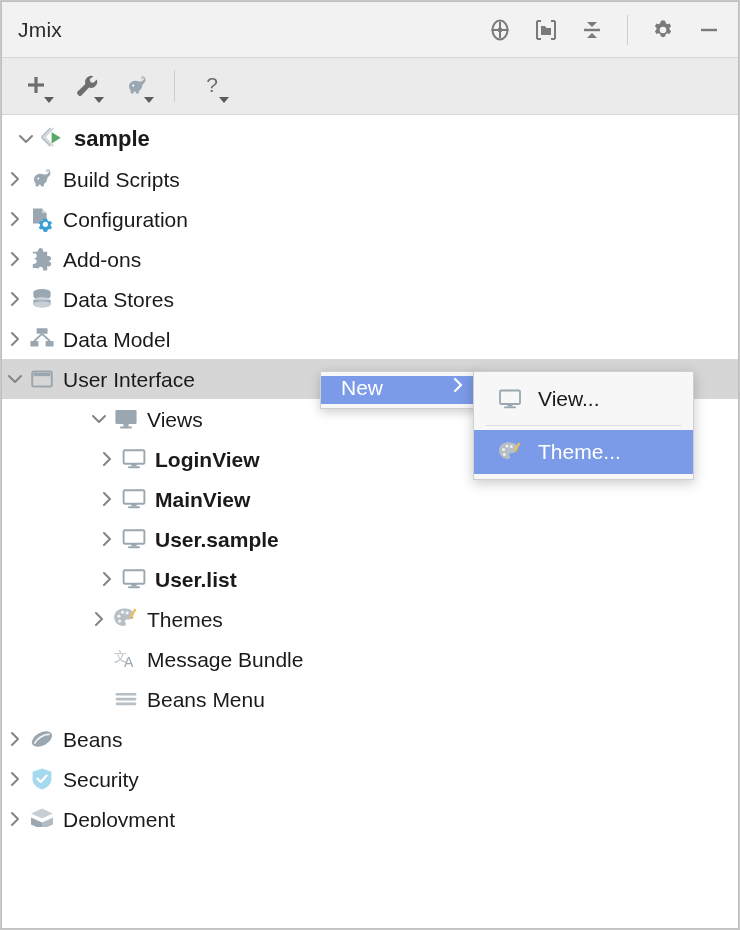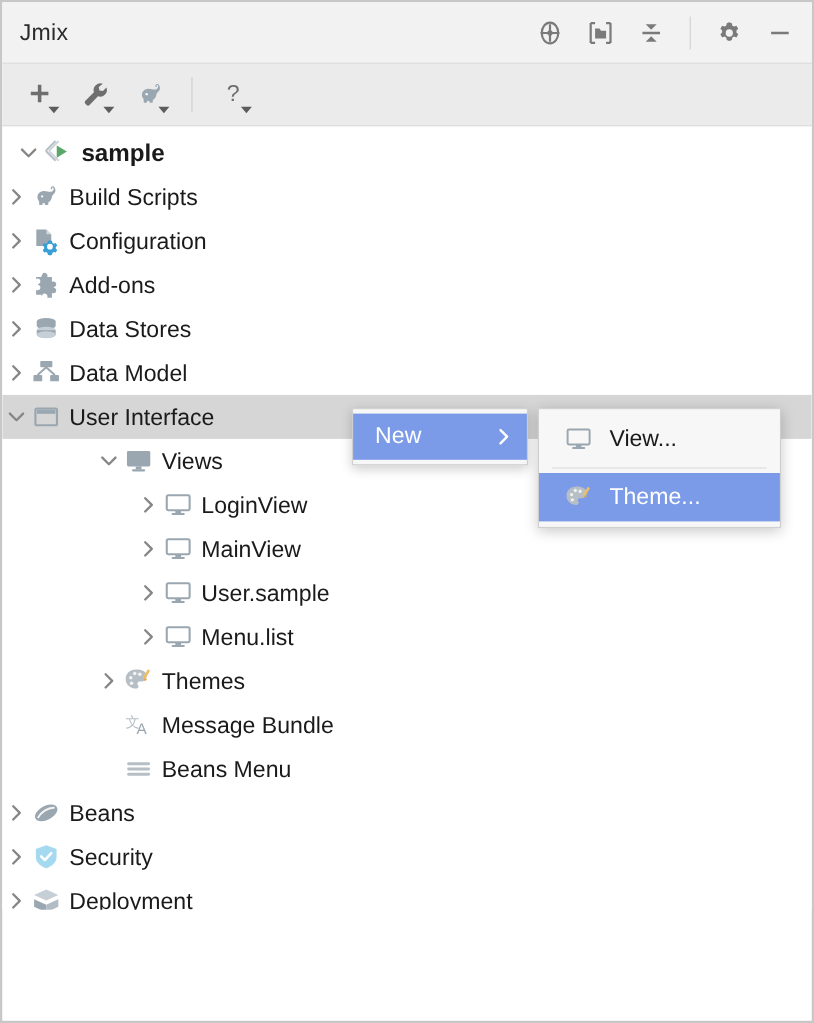--- a/index.html
+++ b/index.html
@@ -114,53 +114,53 @@
     width: 28px; height: 28px;
     display: flex; align-items: center; justify-content: center;
     flex: 0 0 auto;
     margin-right: 7px;
   }
   .lbl { line-height: 1; }
 
   .d0 { padding-left: 11px; }
   .d1 { }
   .d2 { padding-left: 84px; }
-  .d3 { padding-left: 120px; }
+  .d3 { padding-left: 92px; font-weight: bold; }
 
   
   #ctx-menu {
     position: absolute;
     left: 318px; top: 369px;
     width: 160px;
     background: #f7f7f7;
     border: 1px solid #cfcfcf;
     box-shadow: 0 3px 10px rgba(0,0,0,.20);
     padding: 4px 0;
     z-index: 40;
   }
   #ctx-menu .mi {
-    height: 42px;
-    display: flex; align-items: center;
+    height: 28px;
+    display: flex; align-items: flex-start;
     padding: 0 12px 0 20px;
     font-size: 21px;
     color: #1a1a1a;
   }
   #ctx-menu .mi.hl {
     background: #7b9ae8;
     color: #ffffff;
   }
   #ctx-menu .mi .mlbl { flex: 0 0 auto; }
   #ctx-menu .mi .sub-arrow {
     margin-left: auto;
     display: flex; align-items: center;
   }
 
   #sub-menu {
     position: absolute;
-    left: 487px; top: 369px;
+    left: 471px; top: 369px;
     width: 221px;
     background: #f7f7f7;
     border: 1px solid #cfcfcf;
     box-shadow: 0 3px 12px rgba(0,0,0,.22);
     padding: 5px 0;
     z-index: 50;
   }
   #sub-menu .smi {
     height: 44px;
     display: flex; align-items: center;
@@ -444,21 +444,21 @@
             <polyline points="7,4 13,10 7,16" fill="none" stroke="#868686" stroke-width="2.1" stroke-linecap="round" stroke-linejoin="round"></polyline>
           </svg>
         </span>
         <span class="ico">
           <svg width="28" height="26" viewBox="0 0 28 26">
         <rect x="3.6" y="4.2" width="20.8" height="13.6" rx="1.3" fill="none" stroke="#9aa7b0" stroke-width="1.9"></rect>
         <rect x="11.4" y="17.8" width="5.2" height="2.6" fill="#9aa7b0"></rect>
         <rect x="8" y="20.3" width="12" height="1.9" rx=".95" fill="#9aa7b0"></rect>
       </svg>
         </span>
-        <span class="lbl">Menu.list</span>
+        <span class="lbl">User.list</span>
       </div>
       <div class="row d2">
         <span class="arrow">
           <svg width="20" height="20" viewBox="0 0 20 20">
             <polyline points="7,4 13,10 7,16" fill="none" stroke="#868686" stroke-width="2.1" stroke-linecap="round" stroke-linejoin="round"></polyline>
           </svg>
         </span>
         <span class="ico">
           <svg width="28" height="26" viewBox="0 0 28 26">
         <path d="M11.6 2.6 C6 2.6 2.2 6.4 2.2 11.3 c0 5 4.1 8.7 9.4 8.7 1.4 0 2.3-.8 2.3-2 0-.5-.2-1-.5-1.3 -.3-.4-.5-.8-.5-1.2 0-1 .9-1.9 1.9-1.9 h1.7 c2.8 0 5-2.2 5-5 0-4.1-4.3-6.2-9.9-6 Z" fill="#b7bfc6"></path>

